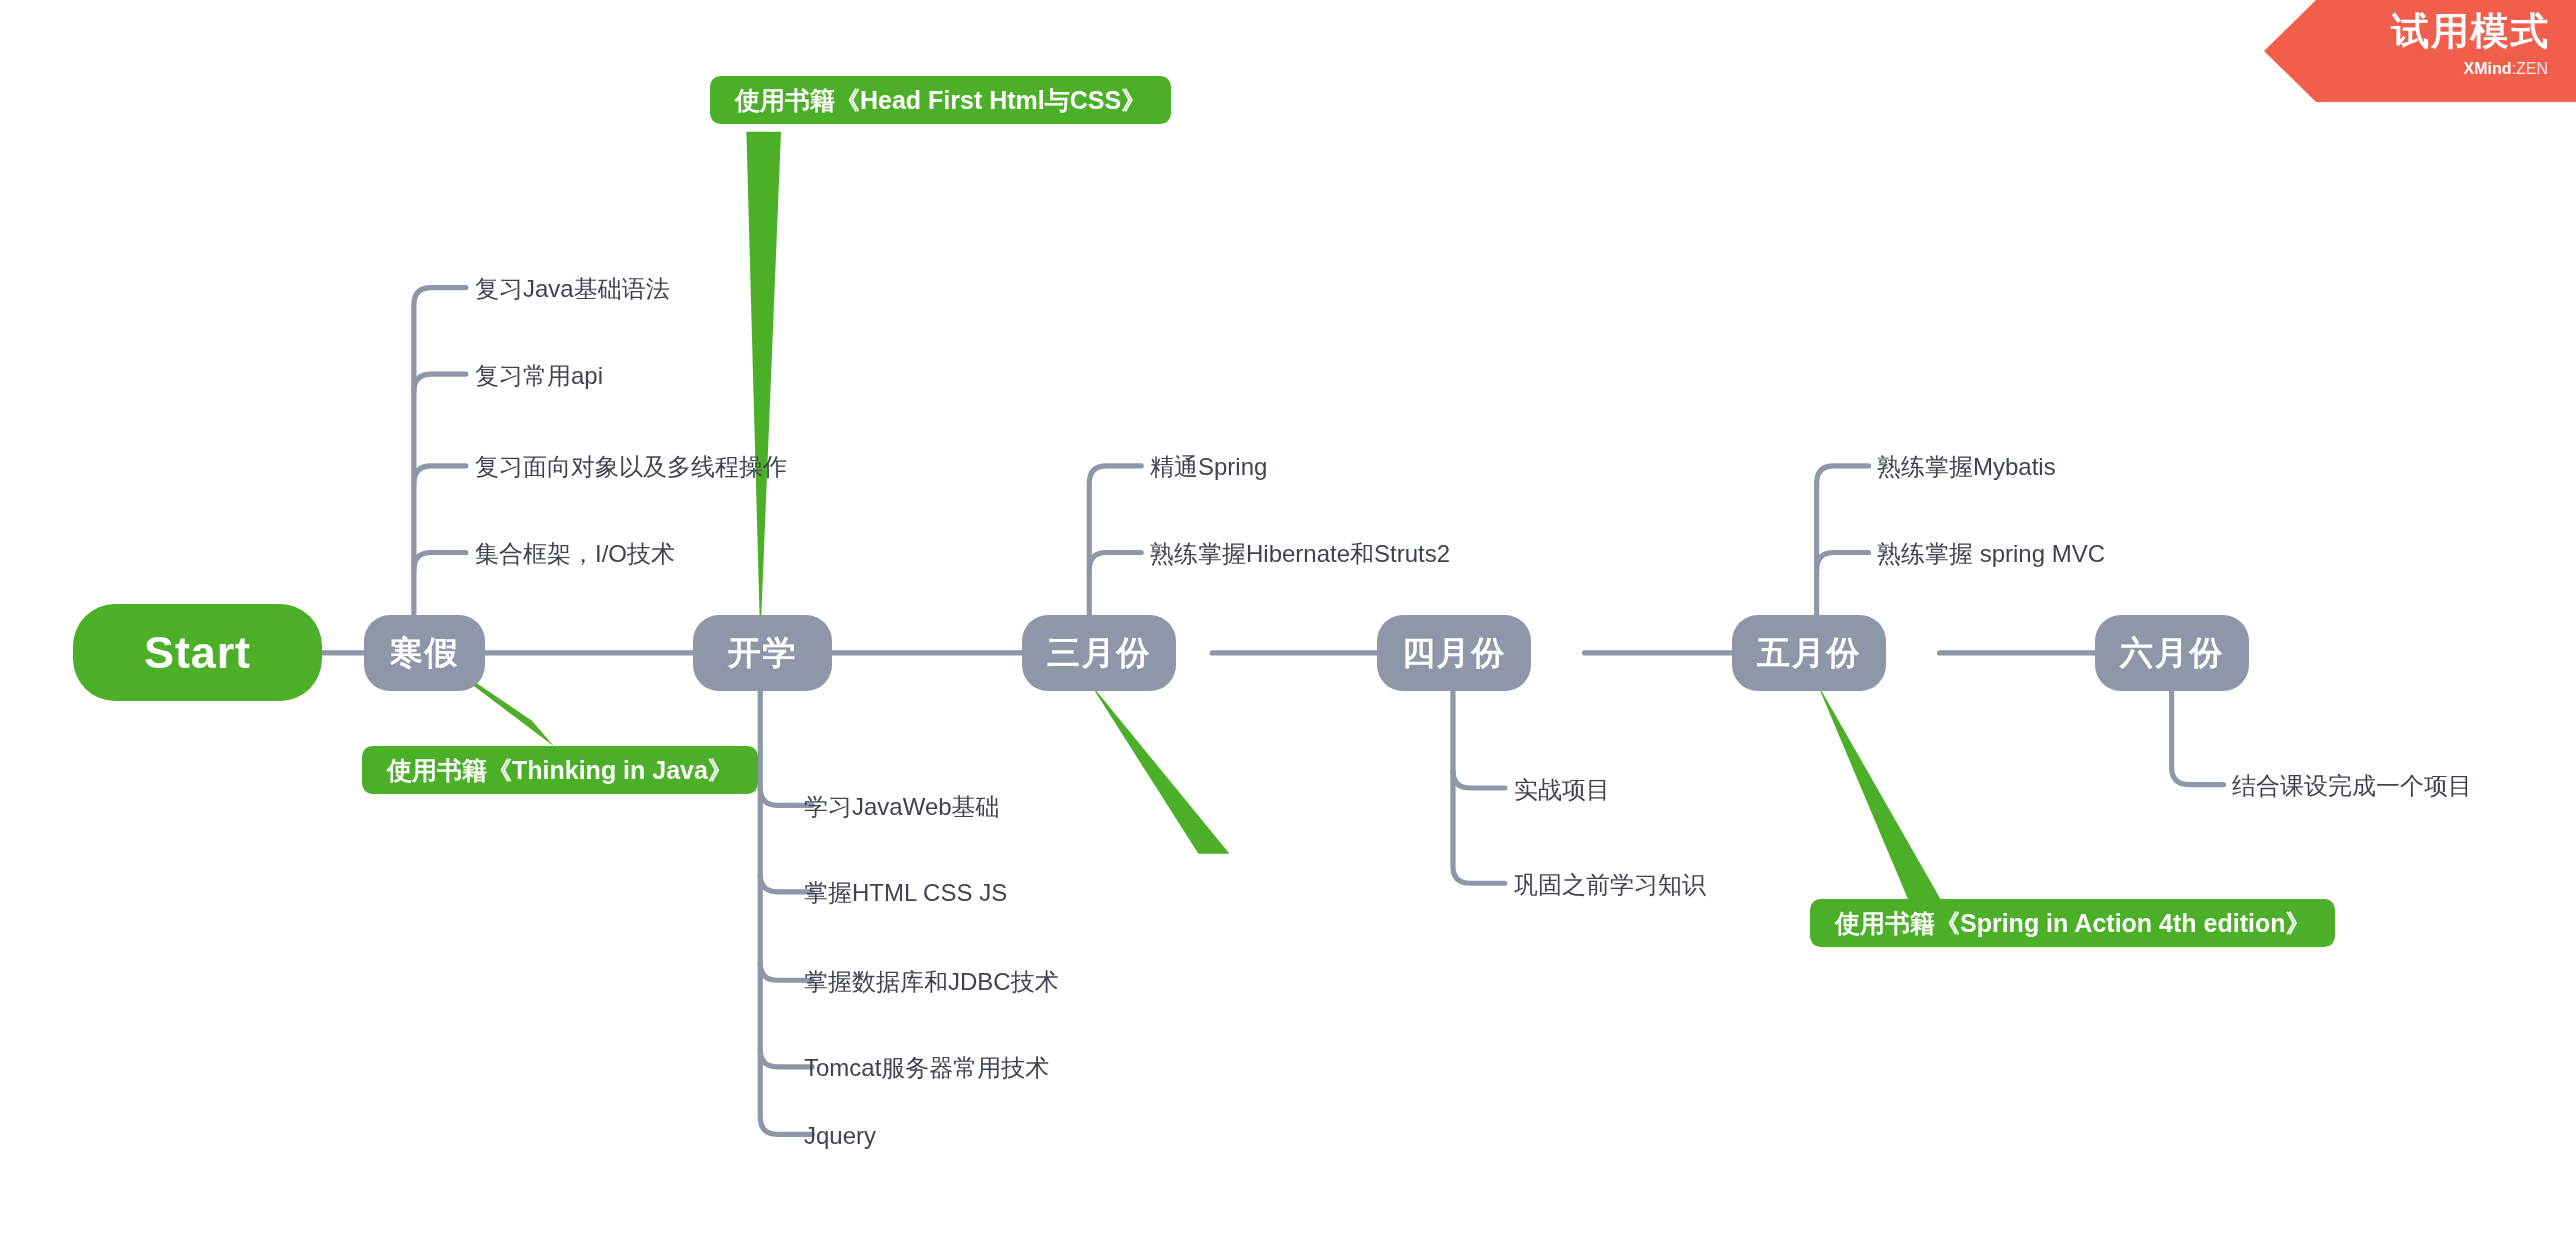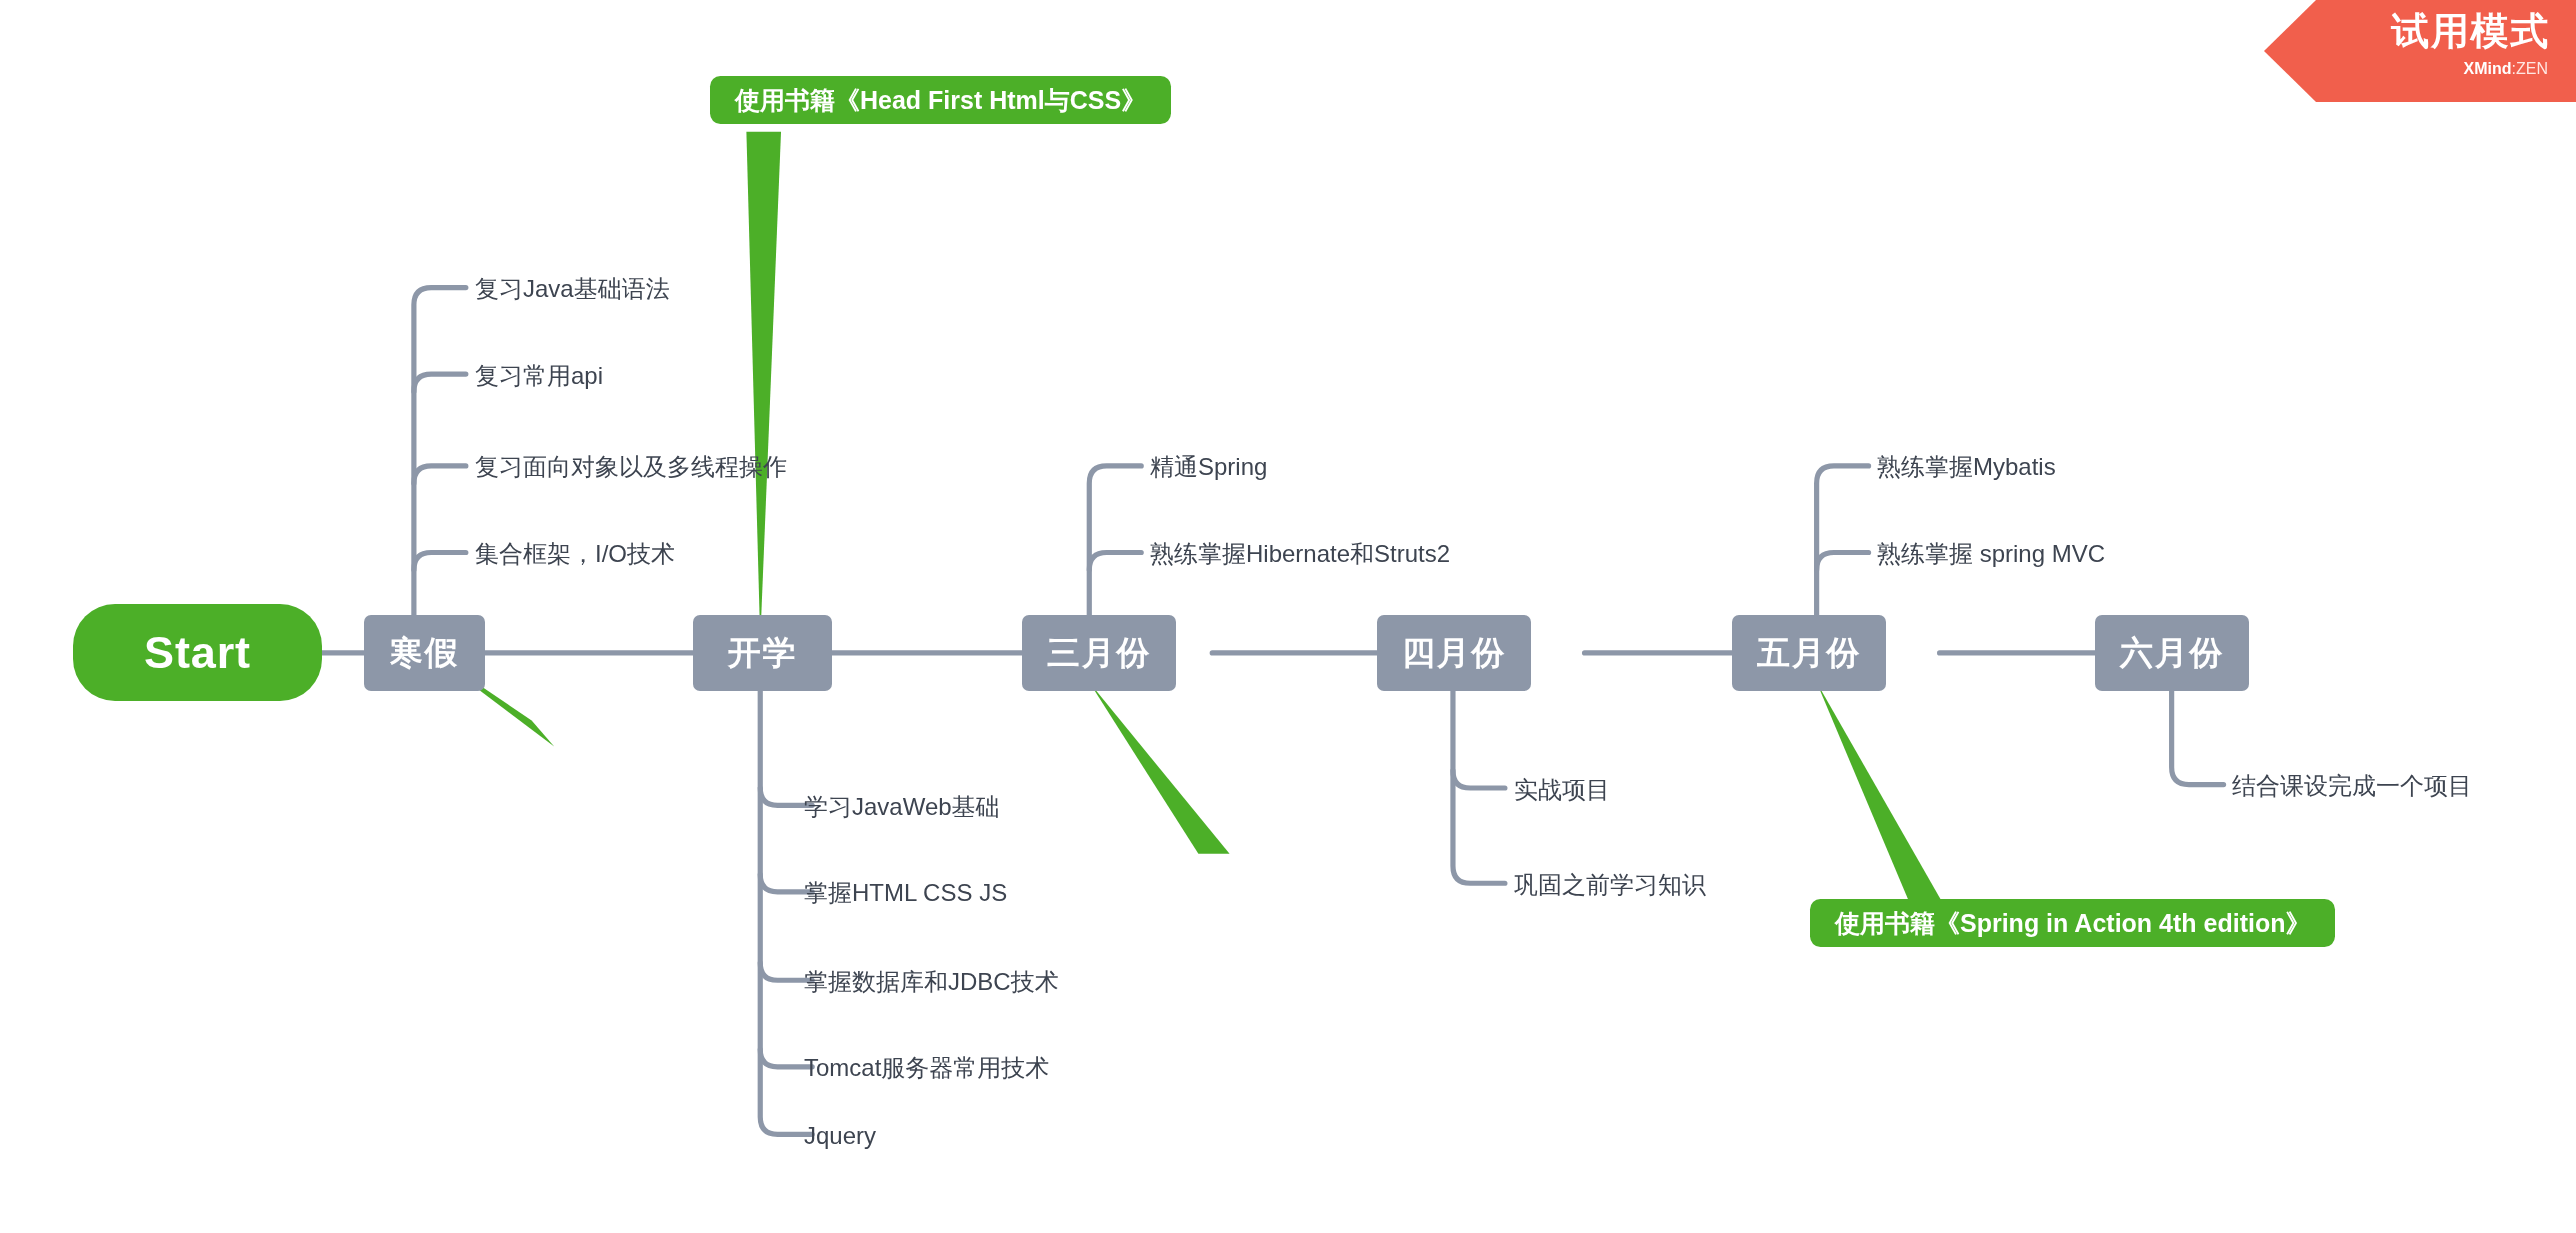--- a/index.html
+++ b/index.html
@@ -30,21 +30,21 @@
 
   
   .node{
     position:absolute;display:flex;align-items:center;justify-content:center;
     color:#ffffff;font-weight:bold;white-space:nowrap;box-sizing:border-box;
   }
   .node.root{
     background:#4caf28;border-radius:42px;font-size:45px;letter-spacing:0.9px;
   }
   .node.stage{
-    background:#8d97a8;border-radius:7px;font-size:33px;letter-spacing:1.7px;
+    background:#8d97a8;border-radius:26px;font-size:33px;letter-spacing:1.7px;
   }
 
   
   .leaf{
     position:absolute;color:#3d4450;font-size:24px;line-height:1;
     white-space:nowrap;
   }
 
   
   .callout{
@@ -146,18 +146,21 @@
   <div class="leaf" style="left:1514px;top:873px;">巩固之前学习知识</div>
 
   <div class="leaf" style="left:1877px;top:455px;">熟练掌握Mybatis</div>
   <div class="leaf" style="left:1877px;top:542px;">熟练掌握 spring MVC</div>
 
   <div class="leaf" style="left:2232px;top:774px;">结合课设完成一个项目</div>
 
   <div class="callout" style="left:710px;top:76px;">
     <span>使用书籍《Head First Html与CSS》</span>
   </div>
+  <div class="callout" style="left:362px;top:746px;">
+    <span>使用书籍《Thinking in Java》</span>
+  </div>
   <div class="callout" style="left:1810px;top:899px;">
     <span>使用书籍《Spring in Action 4th edition》</span>
   </div>
 
 </div>
 
 
 </body></html>

